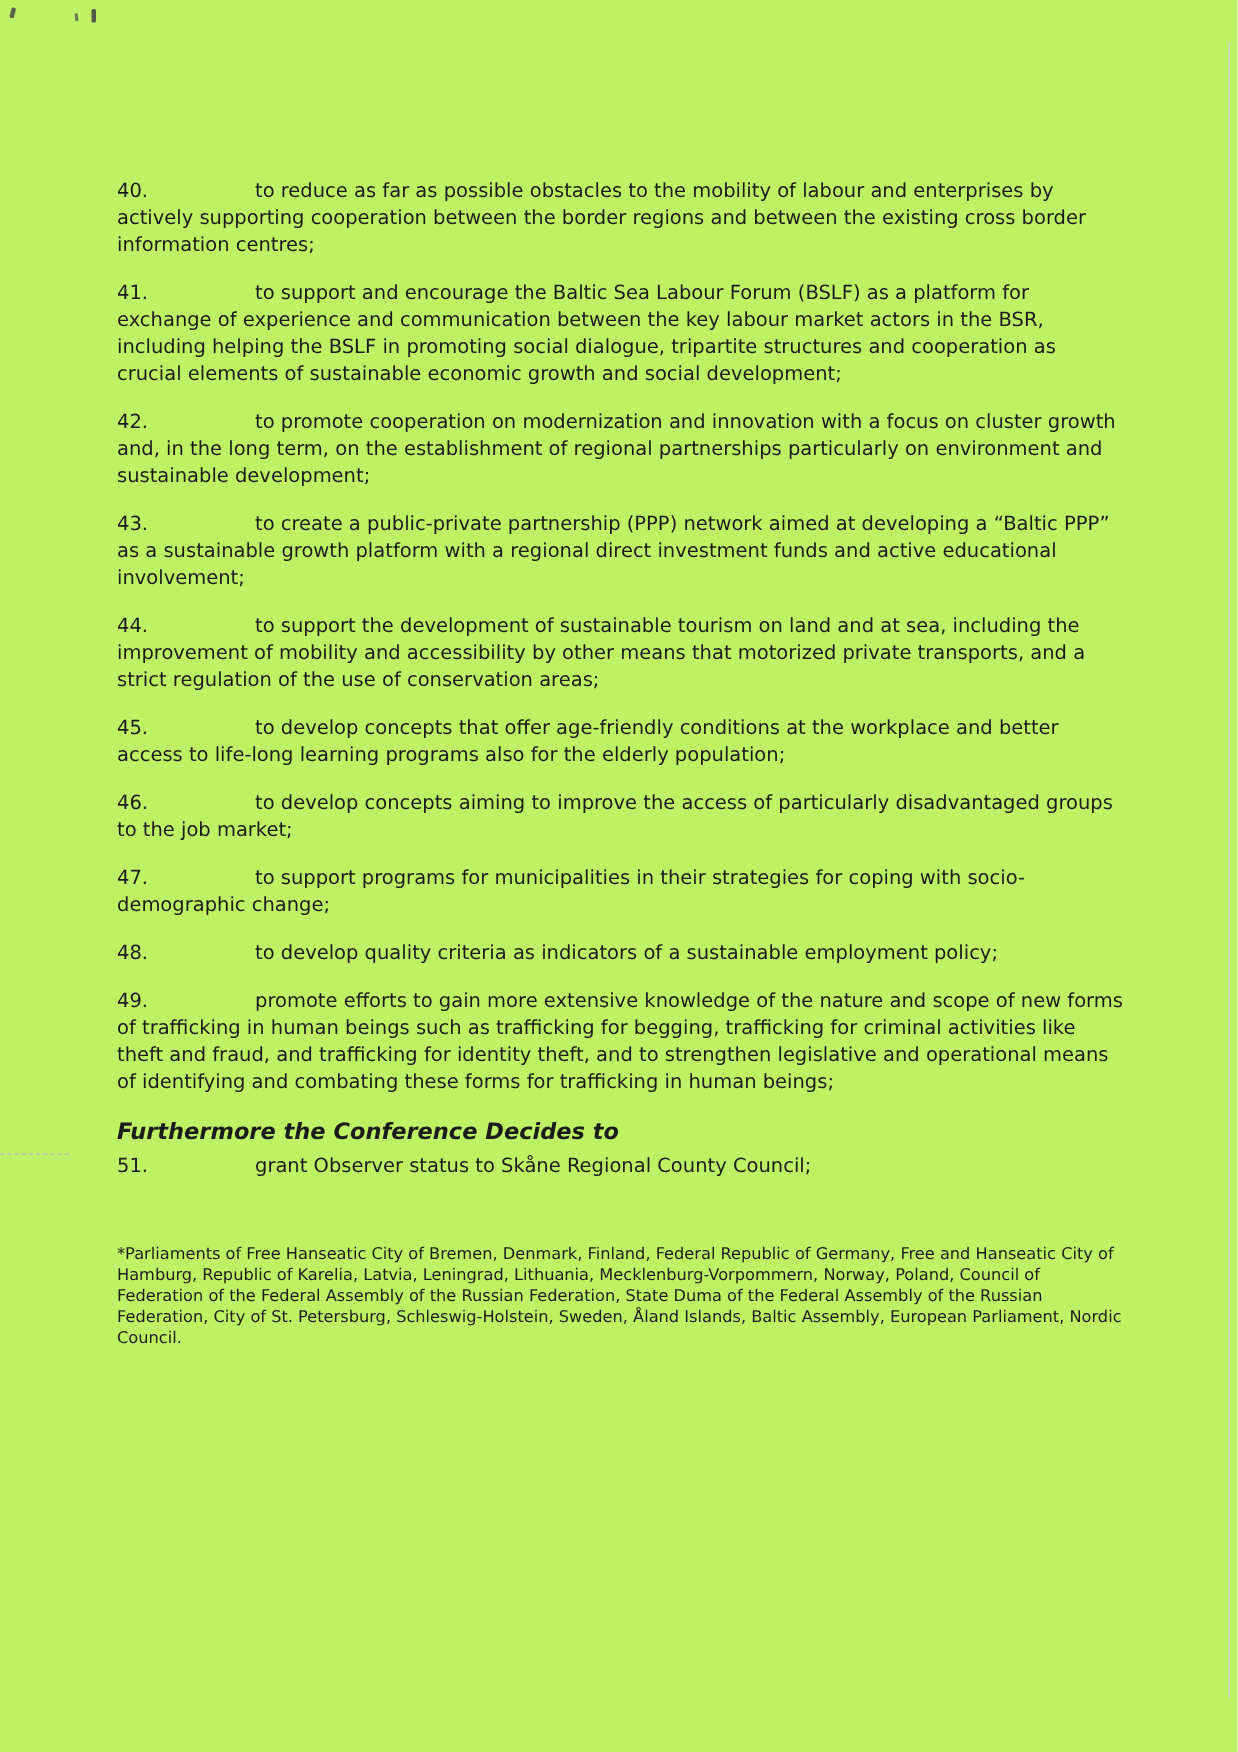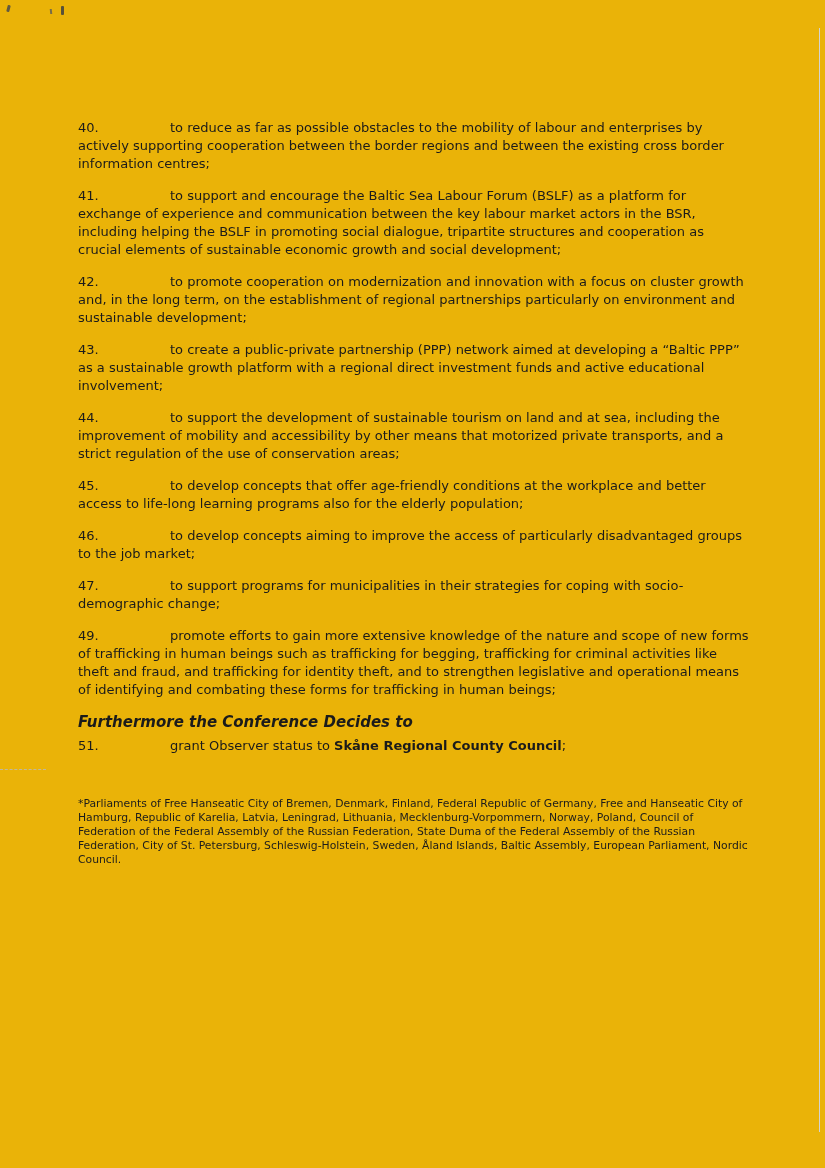--- a/index.html
+++ b/index.html
@@ -9,21 +9,21 @@
     width: 825px;
     height: 1168px;
     position: relative;
     overflow: hidden;
     font-family: "DejaVu Sans", "Liberation Sans", sans-serif;
     color: #1b1b1b;
   }
   .page {
     position: absolute;
     inset: 0;
-    background: #eab308;
+    background: #bef264;
   }
   .content {
     position: absolute;
     left: 78px;
     right: 76px;
     top: 119px;
   }
   .item {
     font-size: 13px;
     line-height: 18px;
@@ -34,21 +34,21 @@
     display: inline-block;
     width: 92px;
   }
   .heading {
     font-size: 15px;
     font-weight: bold;
     line-height: 18px;
     margin: 13px 0 6px 0;
     font-style: italic;
   }
-  .bold-inline { font-weight: bold; margin-top: 32px; }
+  .bold-inline { font-weight: normal; margin-top: 32px; }
   sup.ord {
     font-size: 9px;
     line-height: 0;
     vertical-align: super;
   }
   .footnote {
     font-size: 10.8px;
     line-height: 14px;
     margin-top: 42px;
     color: #1c1c1c;
@@ -99,20 +99,21 @@
     <p class="item"><span class="num">43.</span><span>to create a public-private partnership (PPP) network aimed at developing a “Baltic PPP” as a sustainable growth platform with a regional direct investment funds and active educational involvement;</span></p>
 
     <p class="item"><span class="num">44.</span><span>to support the development of sustainable tourism on land and at sea, including the improvement of mobility and accessibility by other means that motorized private transports, and a strict regulation of the use of conservation areas;</span></p>
 
     <p class="item"><span class="num">45.</span><span>to develop concepts that offer age-friendly conditions at the workplace and better access to life-long learning programs also for the elderly population;</span></p>
 
     <p class="item"><span class="num">46.</span><span>to develop concepts aiming to improve the access of particularly disadvantaged groups to the job market;</span></p>
 
     <p class="item"><span class="num">47.</span><span>to support programs for municipalities in their strategies for coping with socio-demographic change;</span></p>
 
+    <p class="item"><span class="num">48.</span><span>to develop quality criteria as indicators of a sustainable employment policy;</span></p>
 
     <p class="item"><span class="num">49.</span><span>promote efforts to gain more extensive knowledge of the nature and scope of new forms of trafficking in human beings such as trafficking for begging, trafficking for criminal activities like theft and fraud, and trafficking for identity theft, and to strengthen legislative and operational means of identifying and combating these forms for trafficking in human beings;</span></p>
 
     <h2 class="heading">Furthermore the Conference Decides to</h2>
 
 
     <p class="item"><span class="num">51.</span><span>grant Observer status to </span><span class="bold-inline">Skåne Regional County Council</span><span>;</span></p>
 
 
     <p class="footnote">*Parliaments of Free Hanseatic City of Bremen, Denmark, Finland, Federal Republic of Germany, Free and Hanseatic City of Hamburg, Republic of Karelia, Latvia, Leningrad, Lithuania, Mecklenburg-Vorpommern, Norway, Poland, Council of Federation of the Federal Assembly of the Russian Federation, State Duma of the Federal Assembly of the Russian Federation, City of St. Petersburg, Schleswig-Holstein, Sweden, Åland Islands, Baltic Assembly, European Parliament, Nordic Council.</p>

